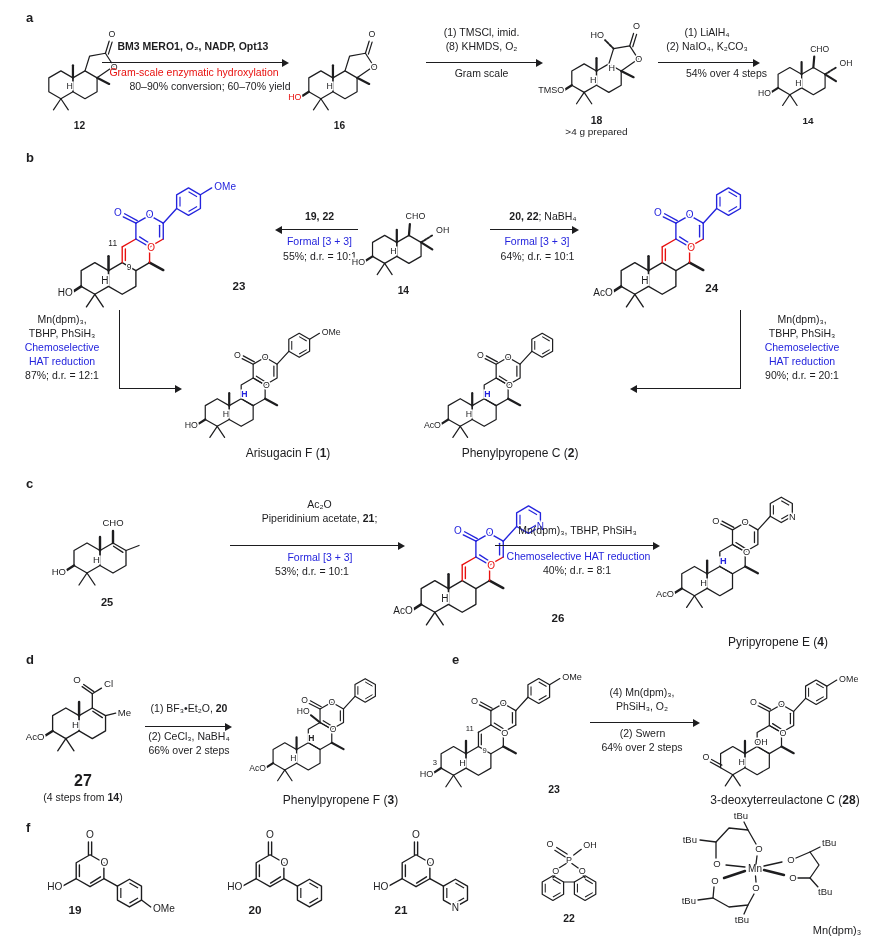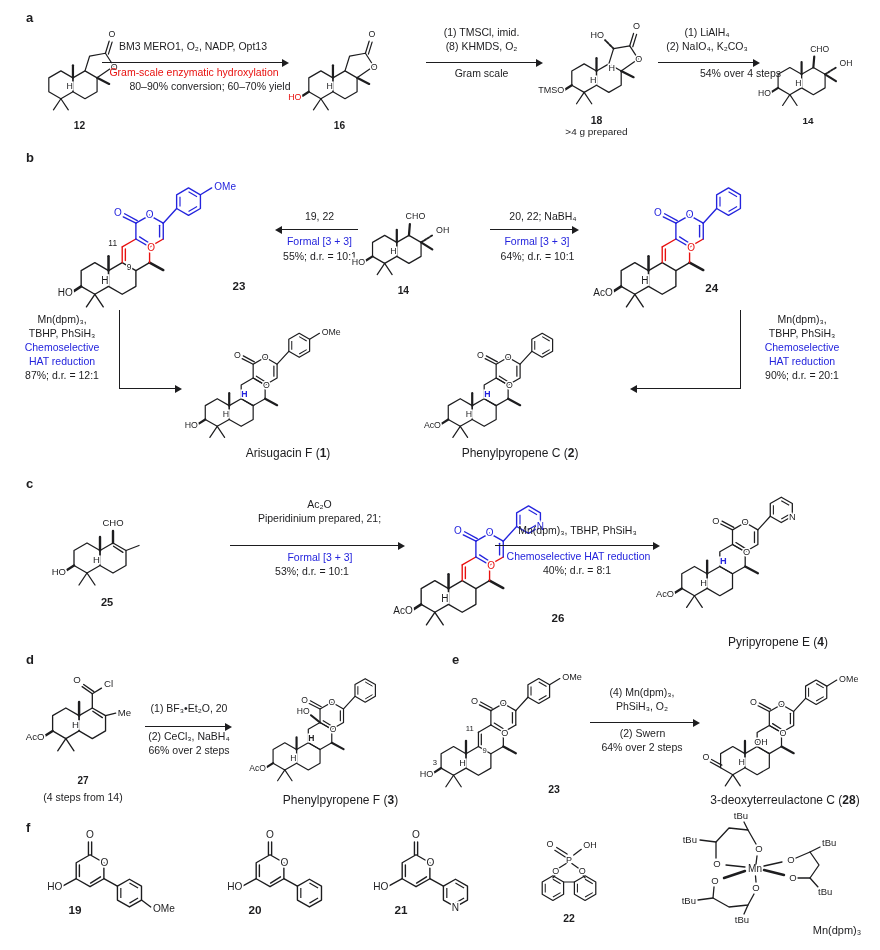--- a/index.html
+++ b/index.html
@@ -1,21 +1,21 @@
 <!DOCTYPE html>
 <html><head>
 <meta charset="utf-8">
 <style>
   html,body{margin:0;padding:0;background:#fff}
   .canvas{position:relative;width:880px;height:950px;background:#fff;
     font-family:"Liberation Sans",sans-serif;color:#1d1d1f;overflow:hidden;
     --ink:#1d1d1f;--rd:#e8110f;--bl:#2424dd;--hl:#2424dd}
   .plabel{position:absolute;font-weight:700;font-size:13px}
   .rx{position:absolute;font-size:10.5px;line-height:13.5px;text-align:center;white-space:nowrap}
-  .rx b{font-weight:400}
+  .rx b{font-weight:700}
   .blu{color:var(--bl)} .red{color:var(--rd)}
   .cname{position:absolute;font-size:12px;text-align:center;white-space:nowrap}
   .ln{position:absolute;height:1.4px;background:var(--ink)}
   .vln{position:absolute;width:1.4px;background:var(--ink)}
   .hR{position:absolute;width:0;height:0;border:4.2px solid transparent;border-right:0;border-left:7.5px solid var(--ink)}
   .hL{position:absolute;width:0;height:0;border:4.2px solid transparent;border-left:0;border-right:7.5px solid var(--ink)}
   svg{position:absolute;overflow:visible}
   .bd{stroke:var(--ink);stroke-width:1.3;fill:none;stroke-linecap:round;stroke-linejoin:round}
   .w2{stroke-width:2.4}
   .dash{stroke-dasharray:2.2,1.7;stroke-width:2}
@@ -185,21 +185,21 @@
   <text class="num" x="70" y="126">18</text>
   <text class="snote" x="70" y="138">&gt;4 g prepared</text>
 </svg>
 
 <div class="rx" style="left:648px;top:26px;width:118px">
   <div>(1) LiAlH₄</div>
       <div>(2) NaIO₄, K₂CO₃</div>
 </div>
 <div class="ln" style="left:658px;top:62px;width:95px"></div>
 <div class="hR" style="left:753px;top:58.5px"></div>
-<div class="rx" style="left:678px;top:67px;width:125px">54% over 4 steps</div>
+<div class="rx" style="left:664px;top:67px;width:125px">54% over 4 steps</div>
 
 <svg style="left:758px;top:16px" width="136" height="113" viewBox="0 0 150 125">
       <use href="#c14g"></use>
     </svg>
 
 <div class="plabel" style="left:26px;top:150px">b</div>
 
 <svg style="left:58px;top:152px" width="200" height="174" viewBox="0 0 190 165">
   <use href="#tetU"></use>
       <use href="#arOMe"></use>
@@ -280,21 +280,21 @@
   <use href="#dec"></use>
   <line class="bd" x1="61.5" y1="60.2" x2="70.9" y2="66.4"></line>
   <line class="bd w2" x1="61" y1="57" x2="61" y2="45"></line>
   <text class="atm" x="61" y="40">CHO</text>
   <line class="bd" x1="74" y1="64.5" x2="87" y2="59.5"></line>
   <line class="bd w2" x1="22" y1="79.5" x2="15" y2="84"></line>
   <text class="atm atmE" x="14" y="88.5">HO</text>
   <text class="num" x="55" y="120">25</text>
 </svg>
 
-<div class="rx" style="left:222px;top:512px;width:195px"><span>Piperidinium prepared, </span><b>21</b><span>;</span></div>
+<div class="rx" style="left:222px;top:512px;width:195px"><span>Piperidinium acetate, </span><b>21</b><span>;</span></div>
 <div class="rx" style="left:222px;top:498px;width:195px">Ac₂O</div>
 <div class="ln" style="left:230px;top:545px;width:168px"></div>
 <div class="hR" style="left:398px;top:541.5px"></div>
 <div class="rx blu" style="left:240px;top:551px;width:160px">Formal [3 + 3]</div>
 <div class="rx" style="left:232px;top:565px;width:160px">53%; d.r. = 10:1</div>
 
 <svg style="left:398px;top:470px" width="200" height="174" viewBox="0 0 190 165">
   <use href="#tetU"></use>
       <use href="#arPy"></use>
   <line class="bd w2" x1="22" y1="127.5" x2="15" y2="132"></line>
@@ -328,21 +328,21 @@
   <line class="bd" x1="62.5" y1="40.9" x2="52.5" y2="33.9"></line>
   <text class="atm" x="46" y="32">O</text>
   <line class="bd" x1="61" y1="43" x2="70" y2="37.5"></line>
   <text class="atm atmS" x="72.5" y="36">Cl</text>
   <line class="bd" x1="74" y1="64.5" x2="84" y2="62"></line>
   <text class="atm atmS" x="86" y="64.5">Me</text>
   <line class="bd w2" x1="22" y1="79.5" x2="15" y2="84"></line>
   <text class="atm atmE" x="14" y="88.5">AcO</text>
  </g>
 </svg>
-<div class="rx" style="left:10px;top:774px;width:146px;font-weight:700;font-size:10px">27</div>
+<div class="rx" style="left:10px;top:774px;width:146px;font-weight:700;font-size:16px">27</div>
 <div class="rx" style="left:0px;top:791px;width:166px"><span>(4 steps from </span><b>14</b><span>)</span></div>
 
 <div class="rx" style="left:138px;top:702px;width:102px"><span>(1) BF₃•Et₂O, </span><b>20</b></div>
 <div class="ln" style="left:145px;top:726px;width:80px"></div>
 <div class="hR" style="left:225px;top:722.5px"></div>
 <div class="rx" style="left:135px;top:730px;width:108px">(2) CeCl₃, NaBH₄</div>
 <div class="rx" style="left:137px;top:744px;width:104px">66% over 2 steps</div>
 
 <svg class="mono" style="left:253px;top:648px;--hl:#1d1d1f" width="172" height="149" viewBox="0 0 190 165">
   <use href="#tetS"></use>

